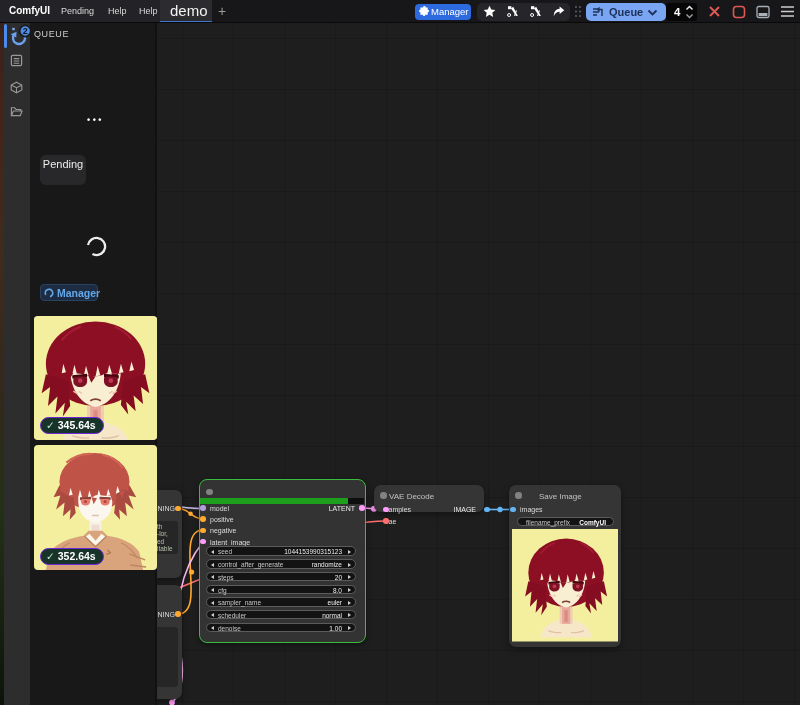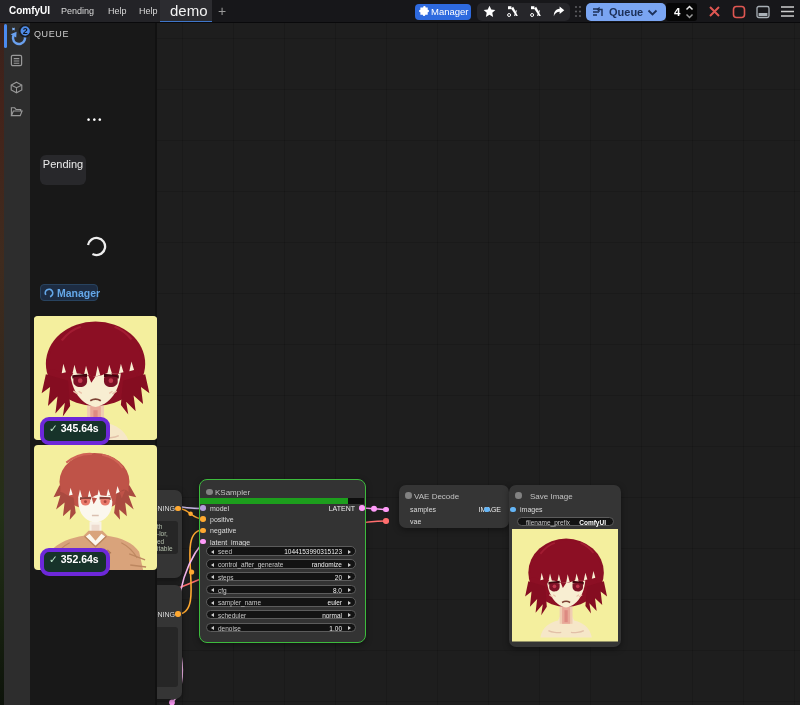--- a/index.html
+++ b/index.html
@@ -44,21 +44,21 @@
     background:linear-gradient(#39221c, #44231a 12%, #3f2b1e 35%, #35281c 52%, #233017 72%, #16200f 88%, #0d130a); }
   #rail { left:4px; top:23px; width:26px; height:682px; background:#2d2d2d; z-index:10; }
   #queuepanel { left:30px; top:23px; width:127px; height:682px; background:#181818;
     border-right:2px solid #111; z-index:10; }
 
   
   #topbar { left:0; top:0; width:800px; height:23px; background:#232327; z-index:20;
     border-bottom:1px solid #09090b; }
   #tabstrip { position:absolute; left:160px; top:0; width:640px; height:22px; background:#17171a; }
   .mitem { position:absolute; top:0; height:22px; line-height:22px; color:#d8d8d8; font-size:9px; }
-  .qpill { position:absolute; height:28px; background:#17332a; border:4px solid #6d28d9;
+  .qpill { position:absolute; height:17px; background:#17332a; border:1px solid #6d28d9;
     border-radius:9px; color:#fff; font-size:10.5px; font-weight:bold; line-height:15px;
     padding:0 7px 0 5px; z-index:11; }
   .qchk { color:#bfe8cc; font-weight:normal; }
 </style>
 </head>
 <body>
 <div id="app">
   <div id="canvas" class="abs"></div>
 
   <svg id="links" class="abs" viewBox="0 0 800 705">
@@ -84,23 +84,20 @@
   <div class="port" style="left:175.2px; top:505.7px; background:#ffa931; z-index:4;"></div>
 
   <div class="node" style="left:80px; top:585px; width:102px; height:114px;">
     <div class="plabel" style="right:7px; top:25.5px;">CONDITIONING</div>
     <div class="abs" style="left:6px; top:42px; width:92px; height:60px; background:#262626; border-radius:3px;"></div>
   </div>
   <div class="port" style="left:175.2px; top:611.2px; background:#ffa931; z-index:4;"></div>
 
   <div class="node" style="left:199px; top:479px; width:167px; height:164px; border:1.5px solid #3dbb3d; border-radius:8px; background:#333;">
     <div class="ndot" style="left:6px; top:8.5px;"></div>
-    <div class="ntitle">
-        <span class="ntext" style="left:15px; top:5px;">KSampler</span>
-      </div>
     <div class="abs" style="left:0px; top:18px; width:164px; height:5.5px; background:#0e0e0e;">
       <div class="abs" style="left:0; top:0; width:148px; height:5.5px; background:#1d9e1d;"></div>
     </div>
     <div class="plabel" style="left:10px; top:25px;">model</div>
     <div class="plabel" style="left:10px; top:36px;">positive</div>
     <div class="plabel" style="left:10px; top:47.3px;">negative</div>
     <div class="plabel" style="left:10px; top:58.6px;">latent_image</div>
     <div class="plabel" style="right:10px; top:25px; color:#ececec;">LATENT</div>
   </div>
   <div class="port" style="left:200.2px; top:505.2px; background:#b39ddb;"></div>
@@ -145,37 +142,37 @@
       <span class="wv" style="right:13px;">normal</span>
       <span class="arrr"></span>
     </div>
   <div class="widget" style="left:206px; top:622.6px; width:150px; z-index:4;">
     <span class="arrl"></span>
       <span class="wl">denoise</span>
       <span class="wv" style="right:13px;">1.00</span>
       <span class="arrr"></span>
     </div>
 
-  <div class="node" style="left:399px; top:485px; width:110px; height:43px;">
+  <div class="node" style="left:374px; top:485px; width:110px; height:27px;">
     <div class="ndot" style="left:6px; top:7px;"></div>
     <div class="ntitle">
         <span class="ntext" style="left:15px; top:3.5px;">VAE Decode</span>
       </div>
     <div class="plabel" style="left:11px; top:21px;">samples</div>
     <div class="plabel" style="left:11px; top:32.5px;">vae</div>
     <div class="plabel" style="right:8px; top:21px; color:#ececec;">IMAGE</div>
   </div>
   <div class="port" style="left:383.2px; top:506.7px; background:#ff9cf9;"></div>
   <div class="port" style="left:383.2px; top:518.2px; background:#ff6e6e;"></div>
   <div class="port" style="left:484.2px; top:506.7px; background:#64b5f6;"></div>
 
   <div class="node" style="left:509px; top:485px; width:112px; height:162px;">
     <div class="ndot" style="left:6px; top:7px;"></div>
     <div class="ntitle">
-        <span class="ntext" style="left:21px; top:3.5px;">Save Image</span>
+        <span class="ntext" style="left:30px; top:3.5px;">Save Image</span>
       </div>
     <div class="plabel" style="left:11px; top:21px;">images</div>
     <div class="widget" style="left:8px; top:31.5px; width:97px;">
       <span class="wl" style="left:8px;">filename_prefix</span>
         <span class="wv" style="right:7px; color:#fff; font-weight:bold;">ComfyUI</span>
       </div>
     <svg class="abs" style="left:2.5px; top:44px;" width="106" height="112.5" viewBox="0 0 124 124" preserveAspectRatio="none">
       <rect x="0" y="0" width="124" height="124" fill="#f4ef9e"></rect>
       <use href="#girlart" transform="translate(5,3) scale(0.94)"></use>
     </svg>

